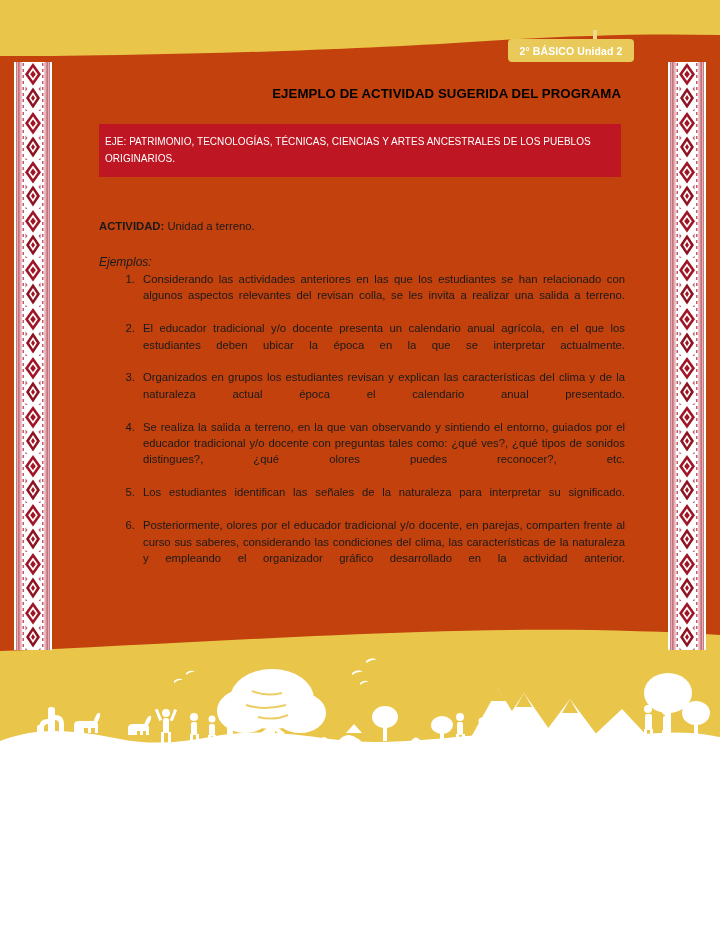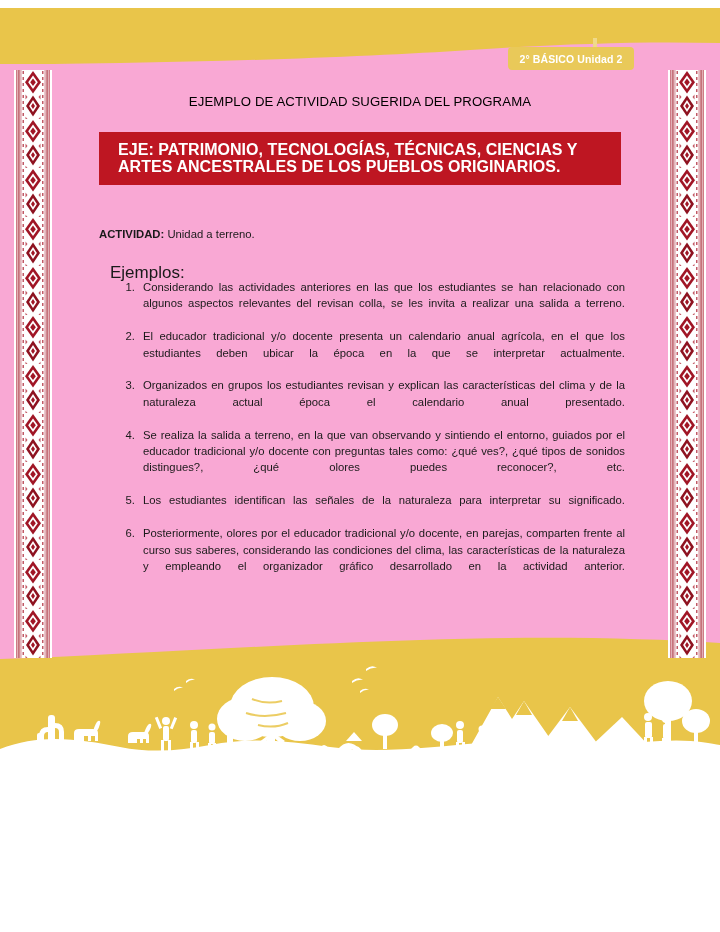--- a/index.html
+++ b/index.html
@@ -9,22 +9,22 @@
     background: #ffffff;
   }
   body {
     font-family: "Liberation Sans", sans-serif;
     -webkit-font-smoothing: antialiased;
   }
   .page {
     position: relative;
     width: 720px;
     height: 753px;
-    margin: 8px auto;
-    background: #f9a8d4;
+    margin: 0 auto;
+    background: #c2410c;
     overflow: hidden;
   }
 
   
   .top-band {
     position: absolute;
     left: 0; top: 0;
     width: 720px;
     height: 60px;
     overflow: hidden;
@@ -83,55 +83,56 @@
     left: 0;
     top: 0;
     width: 720px;
     z-index: 2;
   }
   .doc-title {
     position: absolute;
     left: 99px;
     top: 86px;
     width: 522px;
-    text-align: center;
+    text-align: right;
     font-size: 13.2px;
-    font-weight: normal;
+    font-weight: bold;
     color: #000000;
     letter-spacing: .1px;
   }
   .eje-banner {
     position: absolute;
     left: 99px;
     top: 124px;
     width: 522px;
     box-sizing: border-box;
     background: #be1622;
     color: #ffffff;
-    font-size: 16px;
-    font-weight: bold;
+    font-size: 10px;
+    font-weight: normal;
     line-height: 17px;
-    padding: 9px 11px 10px 19px;
+    padding: 9px 11px 10px 6px;
     letter-spacing: .05px;
   }
   .activity-line {
     position: absolute;
     left: 99px;
     top: 220px;
     width: 525px;
     font-size: 11.3px;
     color: #1a1a1a;
   }
   .activity-line .lbl { font-weight: bold; text-align: right; }
   .ejemplos-label {
     position: absolute;
-    left: 110px;
+    left: 99px;
     top: 255px;
-    font-size: 17px;
+    font-size: 12px;
     color: #1a1a1a;
+    font-style: italic;
   }
   .ex-list {
     position: absolute;
     left: 113px;
     top: 271px;
     width: 512px;
     margin: 0;
     padding: 0;
     list-style: none;
   }

